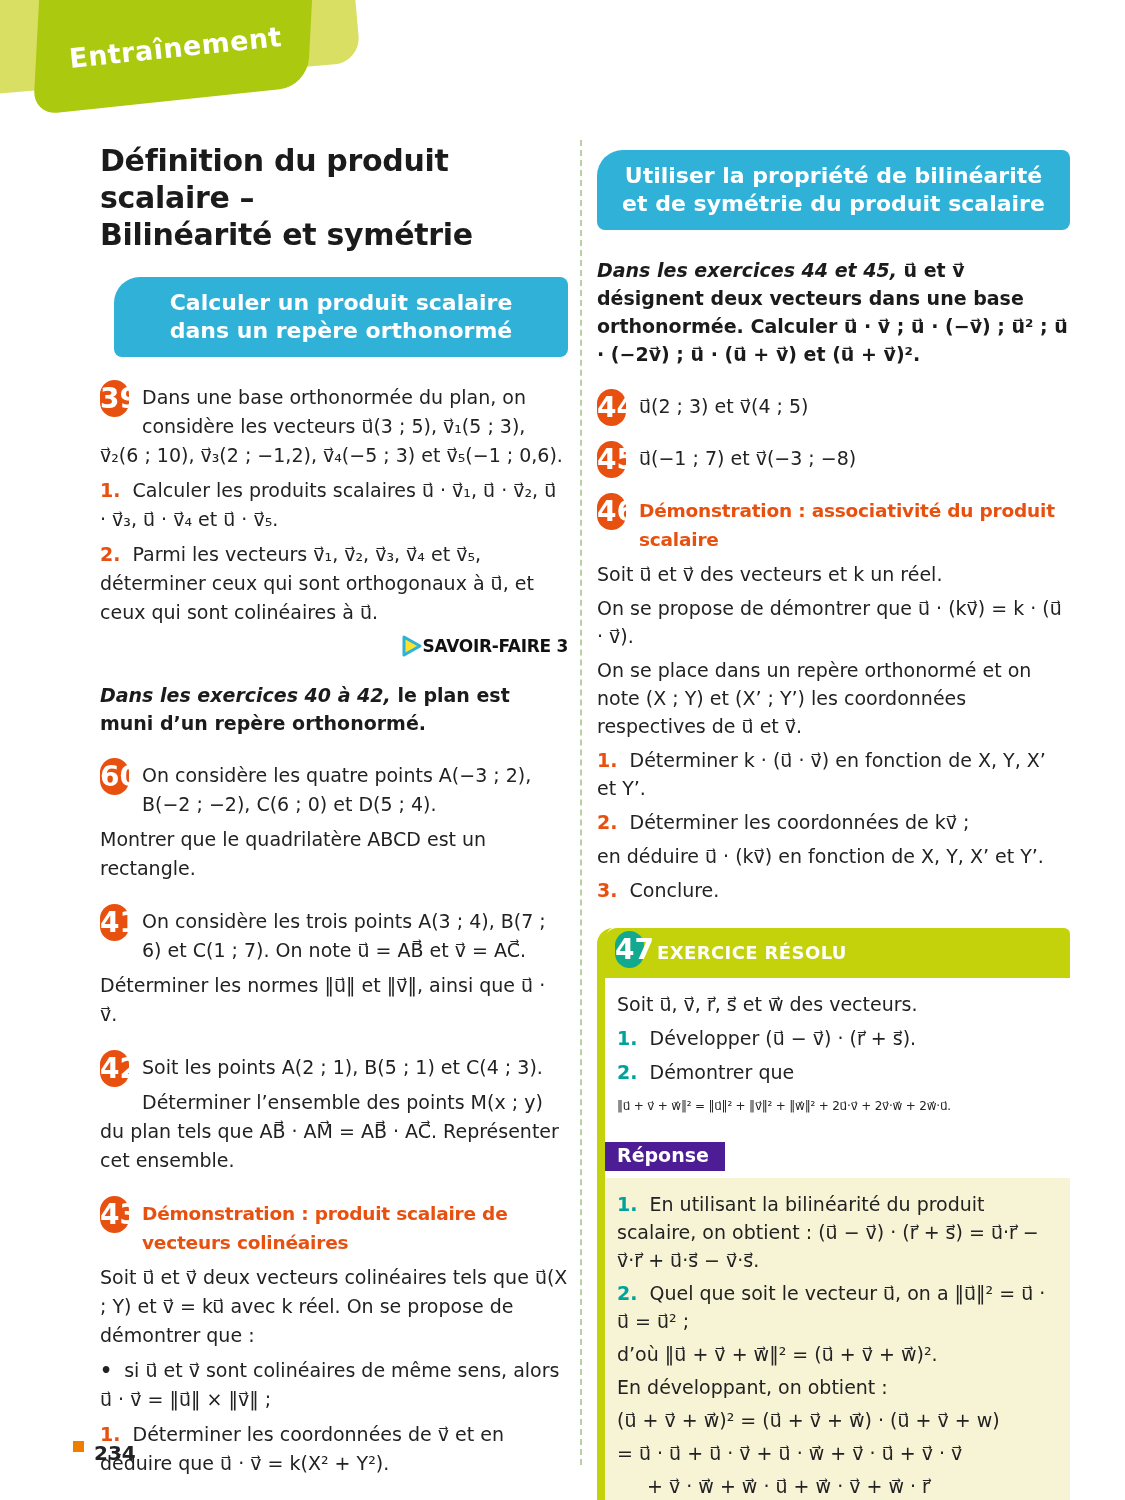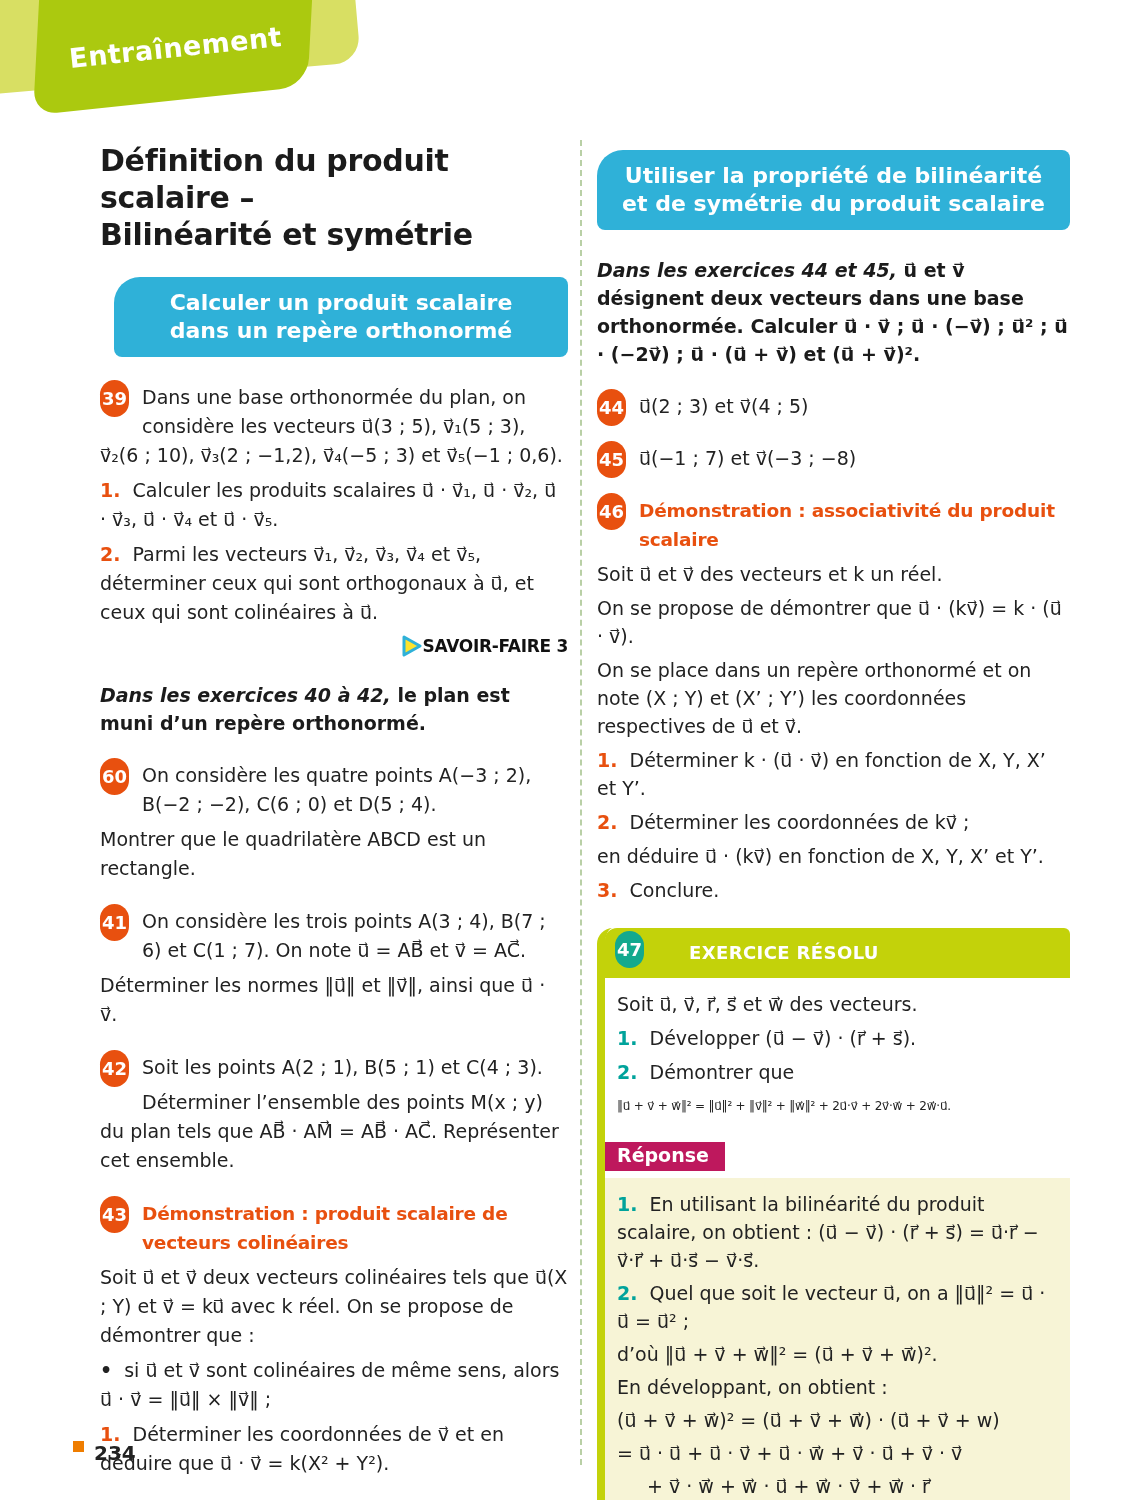--- a/index.html
+++ b/index.html
@@ -25,43 +25,43 @@
               letter-spacing:-.3px;margin:0 0 24px 0;}
   .page-title span{display:block;}
 
   .skillbox{background:#2fb1d8;color:#fff;font-weight:700;font-size:22px;line-height:28px;
             text-align:center;padding:12px 24px;border-radius:26px 8px 8px 8px;margin:0 0 26px 0;}
   .skillbox span{display:block;}
   .col-left .skillbox{margin-left:14px;text-align:center;}
 
   .ex{margin:0 0 24px 0;}
   .badge{float:left;width:29px;height:37px;border-radius:17px;background:#e8500f;color:#fff;
-         font-size:18px;font-weight:700;text-align:center;line-height:37px;margin:-3px 13px 3px 0;}
+         font-size:28px;font-weight:700;text-align:center;line-height:37px;margin:-3px 13px 3px 0;}
   .badge.teal{background:#13a98e;float:none;display:inline-block;vertical-align:middle;}
   .line{margin:0 0 6px 0;font-size:19px;line-height:29px;}
   .col-right .line{line-height:28px;}
   .marker{font-weight:700;color:#e8500f;margin-right:6px;}
   .marker.tm{color:#00a39b;}
   .marker.km{color:#222;}
   .ex-title{color:#e8500f;font-weight:700;font-size:18.5px;letter-spacing:-.2px;line-height:28px;}
   .note{font-size:19px;line-height:28px;font-weight:700;margin:0 0 24px 0;color:#1b1b1b;}
   .note em{font-style:italic;}
   .fit{font-size:12px;white-space:nowrap;letter-spacing:-.2px;}
   .indent{padding-left:30px;}
 
   .savoir{display:flex;justify-content:flex-end;align-items:center;margin-top:8px;
           font-weight:700;font-size:17px;color:#111;letter-spacing:-.3px;}
 
   
   .resolved{border-left:8px solid #c3d20a;border-radius:16px 0 0 0;margin:4px 0 26px 0;}
   .res-header{background:#c3d20a;border-radius:12px 6px 0 0;padding:6px 10px 7px;display:flex;
-              align-items:center;gap:32px;}
+              align-items:center;gap:0;}
   .res-title{color:#fff;font-weight:700;font-size:18px;letter-spacing:.4px;}
   .res-body{background:#fff;padding:12px 8px 10px 12px;}
-  .rep-tab{display:inline-block;background:#be185d;color:#fff;font-weight:700;font-size:19px;
+  .rep-tab{display:inline-block;background:#4c1d95;color:#fff;font-weight:700;font-size:19px;
            padding:2px 16px 5px 12px;margin:6px 0 0 0;}
   .rep-body{background:#f7f4d6;padding:12px 8px 14px 12px;margin-top:7px;}
   .rep-body .line{margin-bottom:5px;}
 
   
   .footer{position:absolute;left:73px;top:1441px;display:flex;align-items:flex-start;gap:10px;
           font-size:20px;font-weight:700;color:#222;}
   .footer .sq{width:11px;height:11px;background:#ef7d00;display:inline-block;}
 </style>
 </head>

